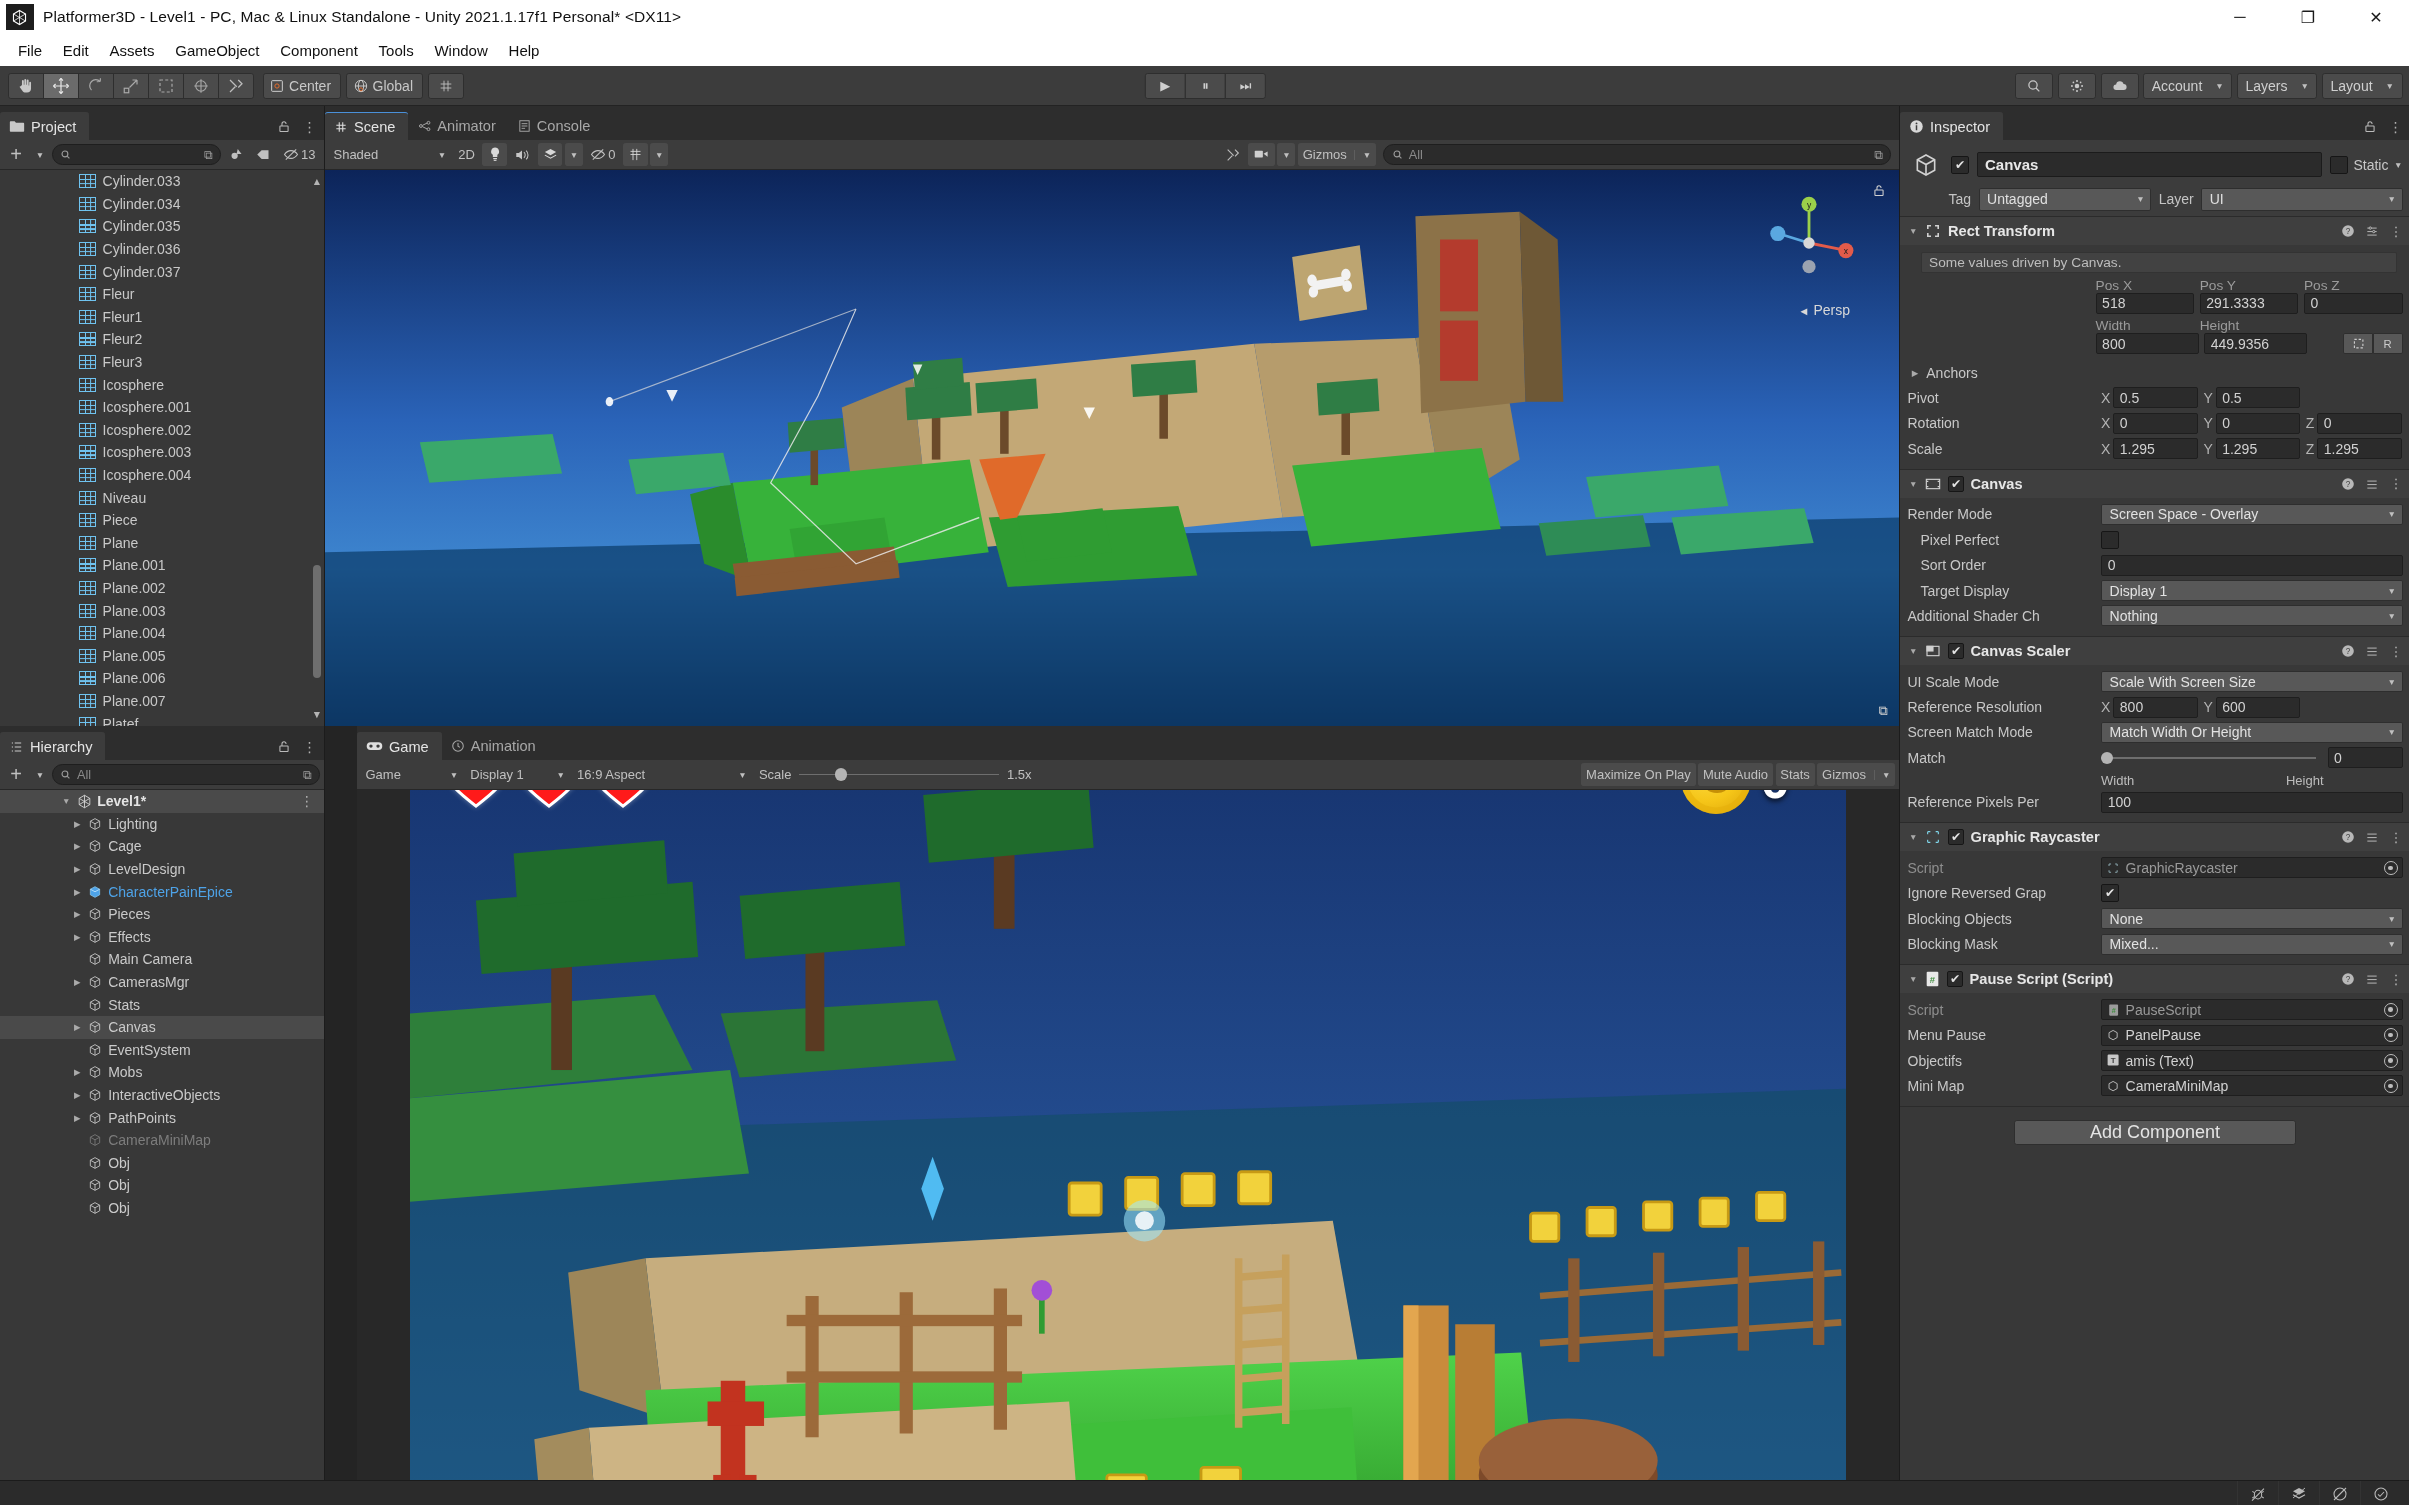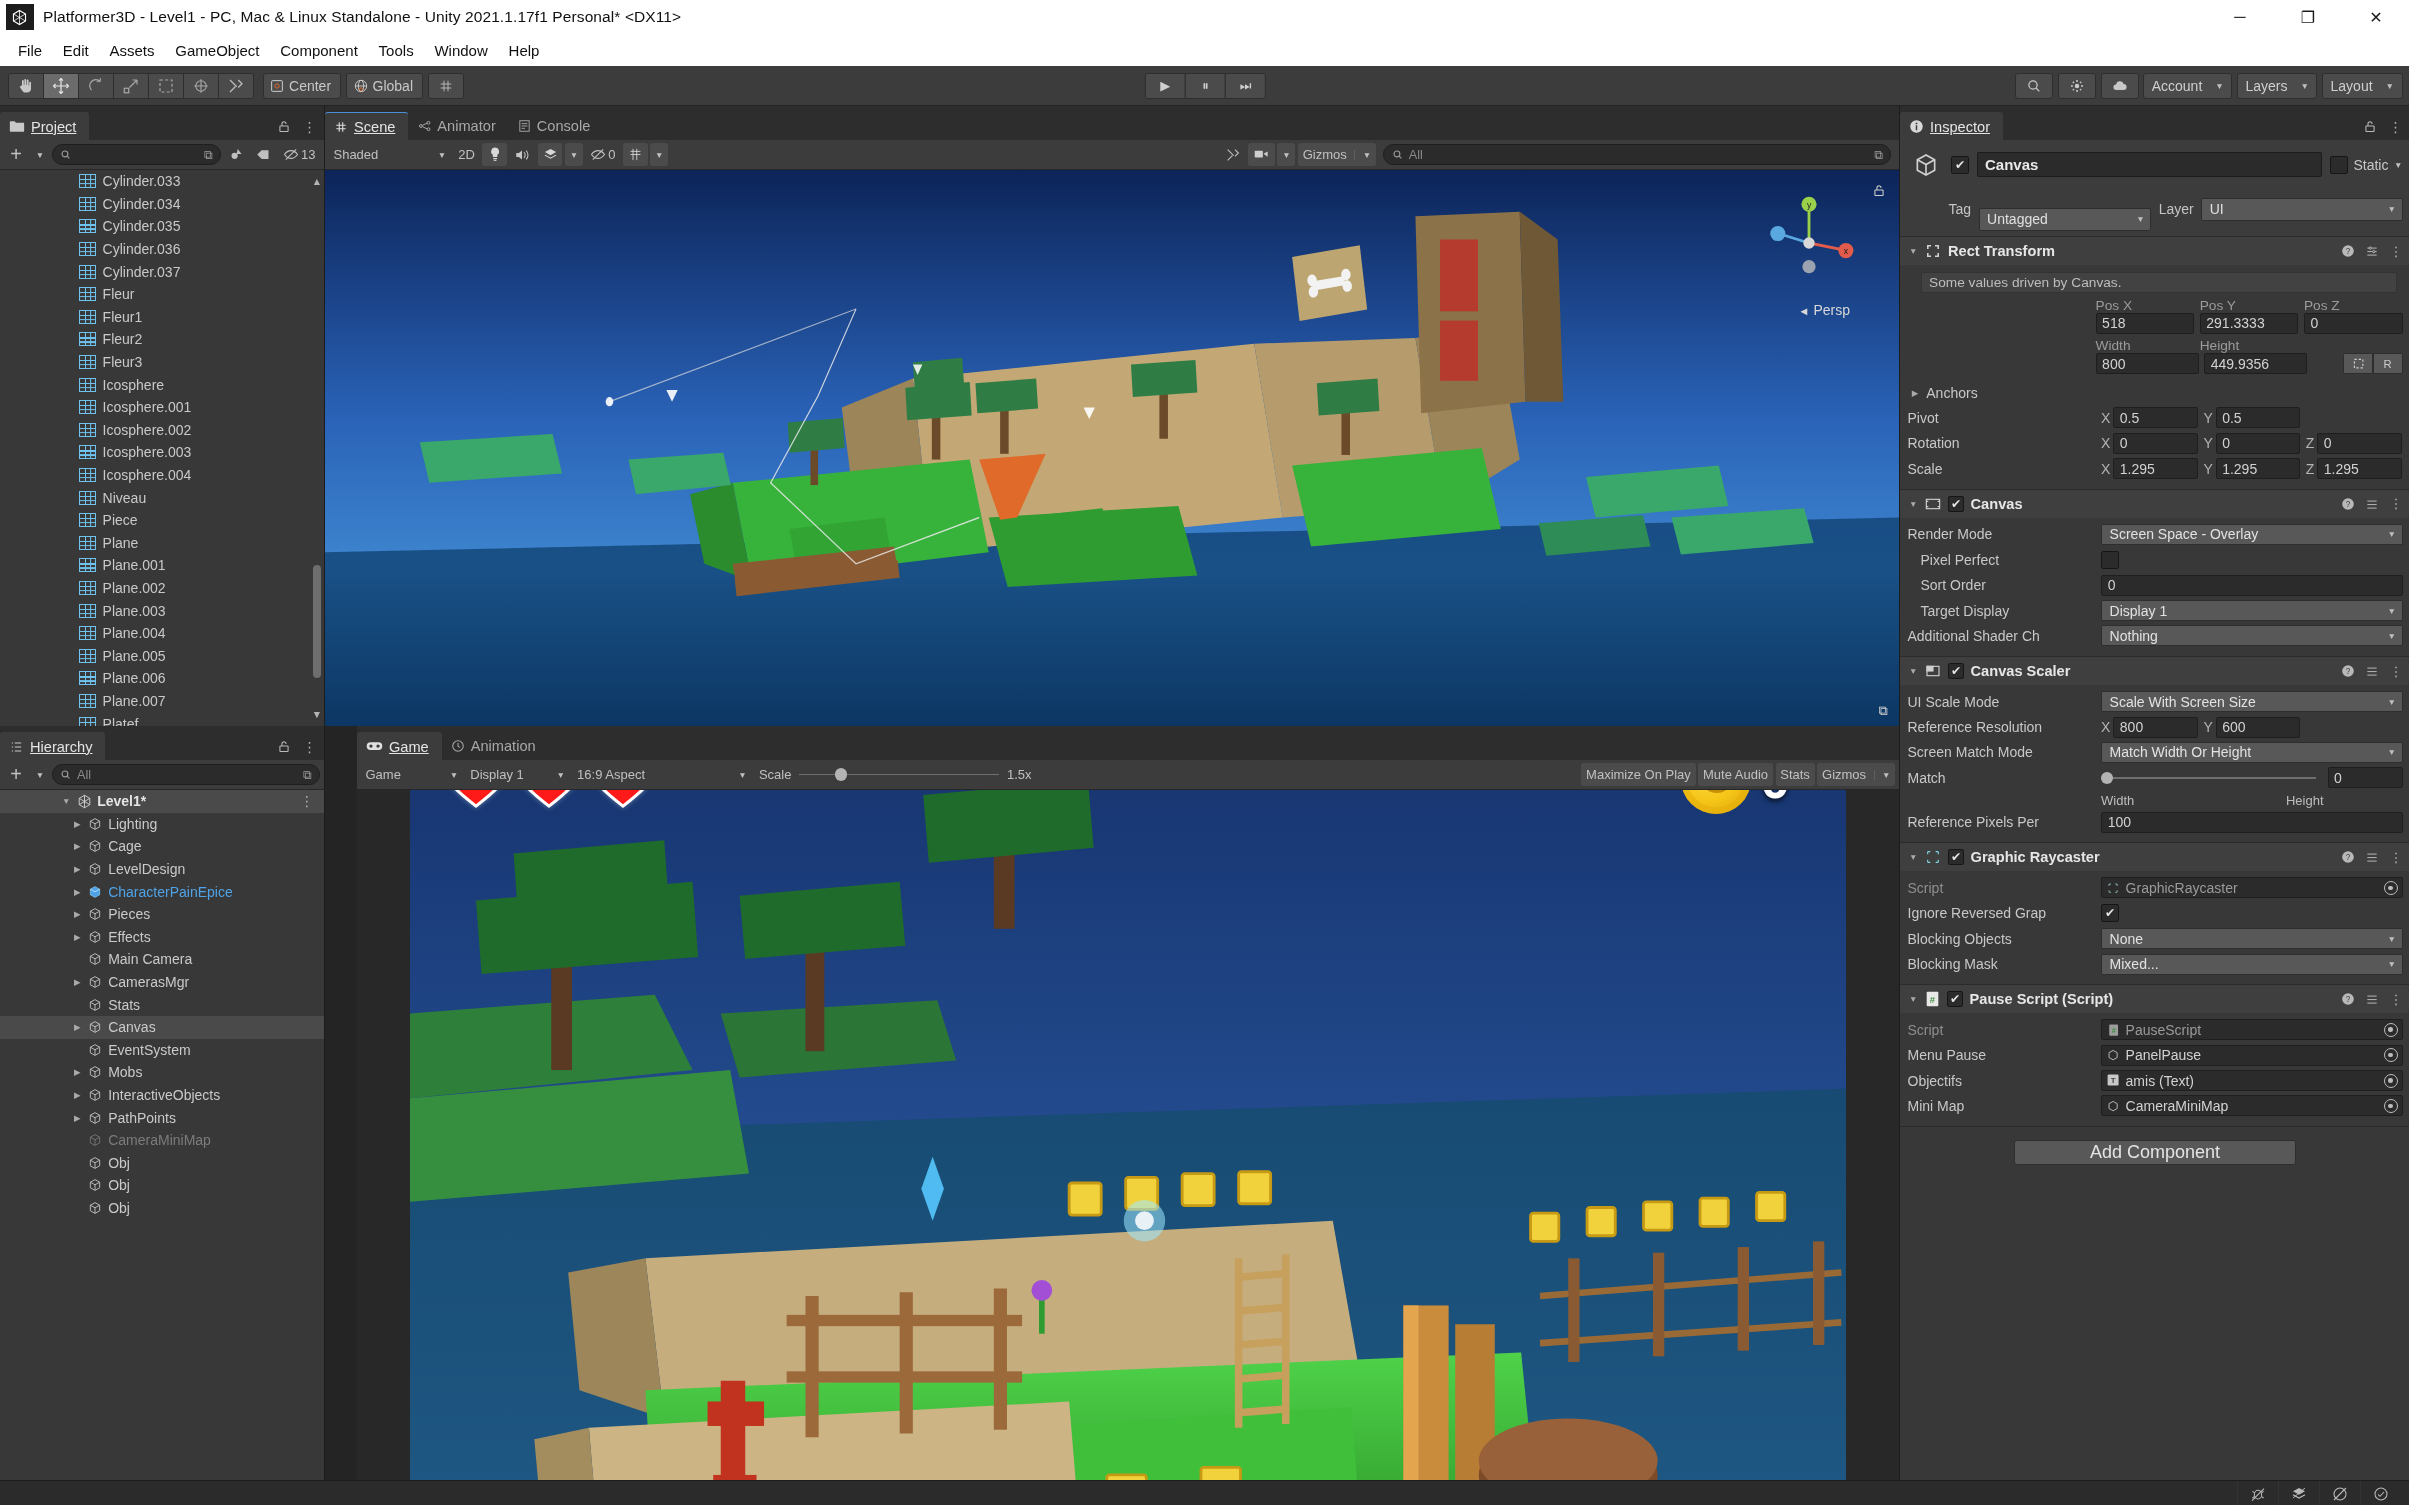--- a/index.html
+++ b/index.html
@@ -60,21 +60,21 @@
   .rightcol { width:511px; display:flex; flex-direction:column; background:#383838;
               border-left:0.9px solid #1c1c1c; }
 
   
   .panel { display:flex; flex-direction:column; min-height:0; background:#383838; }
   .tabbar { height:34px; background:#2d2d2d; display:flex; align-items:flex-end;
             flex:0 0 34px; position:relative; }
   .tab { height:28px; padding:0 13px 0 9.4px; display:flex; align-items:center; gap:5.6px;
          font-size:14.6px; color:#a8a8a8; background:transparent; }
   .tab.active { background:#3c3c3c; color:#e4e4e4; border-top:1.9px solid #4a90d9;
-                border-radius:2.8px 2.8px 0 0;text-decoration:underline; }
+                border-radius:2.8px 2.8px 0 0; }
   .tab.active.noline { border-top:1.9px solid transparent; }
   .tab-right { position:absolute; right:7.5px; bottom:4.7px; display:flex; gap:11.3px;
                color:#b0b0b0; font-size:14px; }
 
   .subbar { height:30px; background:#3c3c3c; border-bottom:0.9px solid #272727;
             display:flex; align-items:center; flex:0 0 30px; padding:0 3.8px; gap:2.8px; }
   .sb-btn { height:22.6px; min-width:24.5px; display:flex; align-items:center; justify-content:center;
             color:#c0c0c0; font-size:13px; padding:0 4.7px; }
   .sb-btn.box { background:#4b4b4b; border-radius:2.8px; }
   .searchbox { flex:1; height:21px; background:#2b2b2b; border:0.9px solid #1e1e1e;
@@ -1207,21 +1207,21 @@
             <div class="chk">✔</div>
             <div class="namefield">Canvas</div>
             <div class="static-wrap">
               <div class="chk off">✔</div>
               <span>Static</span>
               <span class="caret">▼</span>
             </div>
           </div>
           <div class="ih-row2">
             <span class="lbl">Tag</span>
-            <div class="dd" style="flex:1.1;margin-top:20px;">
+            <div class="dd" style="flex:1.1;">
               <span>Untagged</span>
               <span class="caret">▼</span>
             </div>
             <span class="lbl">Layer</span>
             <div class="dd" style="flex:1.3;gap:22px;">
               <span>UI</span>
               <span class="caret">▼</span>
             </div>
           </div>
         </div>

